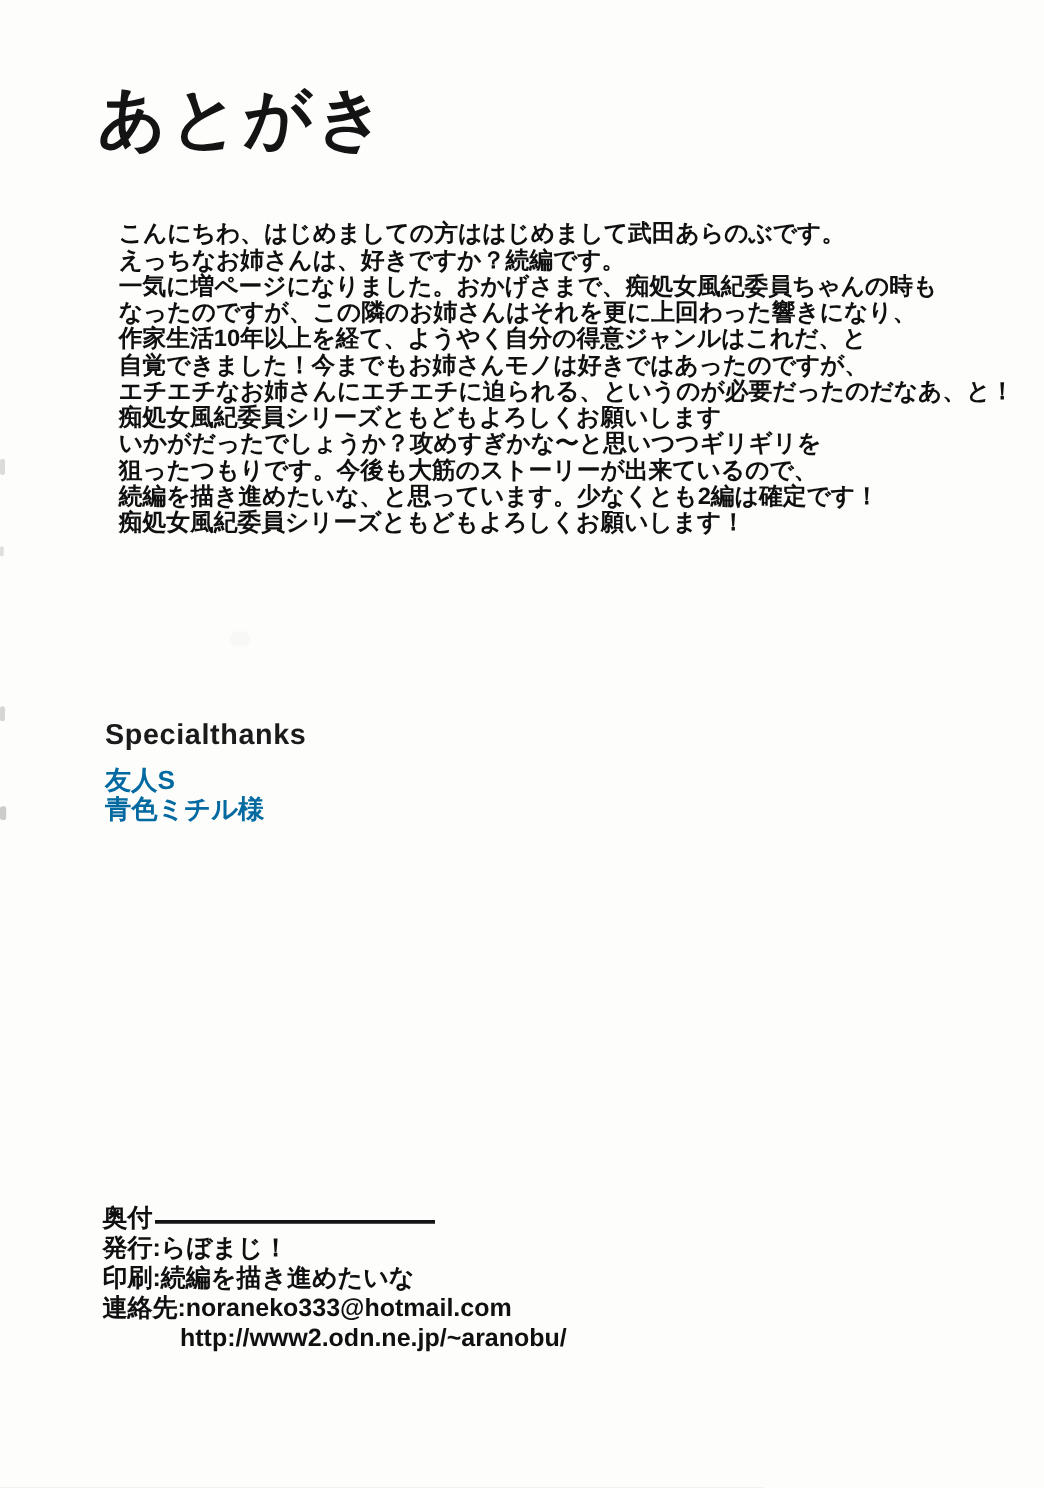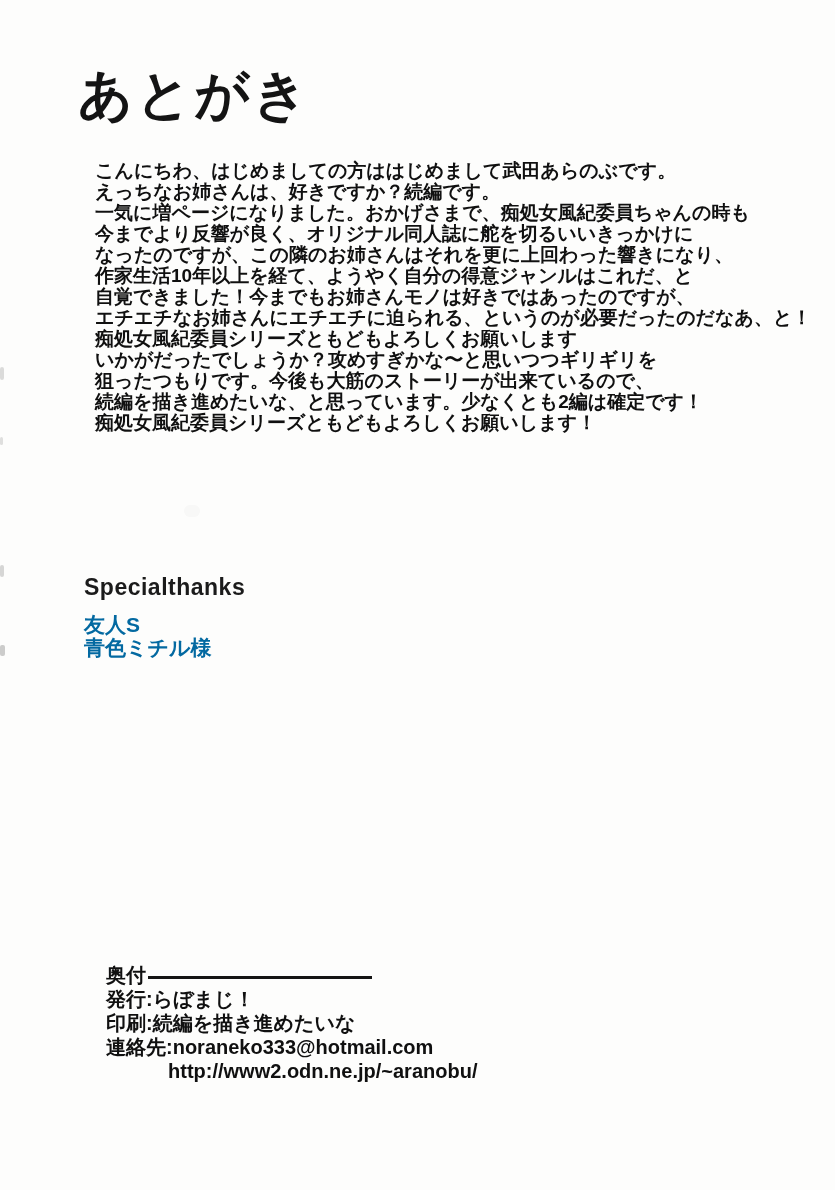--- a/index.html
+++ b/index.html
@@ -25,21 +25,21 @@
     font-family: "DejaVu Serif", "Liberation Serif", serif;
     font-size: 54px;
     font-weight: 700;
     letter-spacing: 3px;
     line-height: 1.2;
     color: #141414;
   }
   .body-text {
     position: absolute;
     left: 95px;
-    top: 160px;
+    top: 177px;
     width: 725px;
     font-size: 19px;
     font-weight: 700;
     line-height: 21px;
     letter-spacing: 0px;
     color: #101010;
   }
   .body-line {
     white-space: nowrap;
   }
@@ -62,21 +62,20 @@
     color: #0369a1;
   }
   .colophon {
     position: absolute;
     left: 82px;
     top: 963px;
     font-size: 20px;
     font-weight: 700;
     line-height: 24px;
     color: #101010;
-    margin-left: 24px;
   }
   .colophon-header {
     display: flex;
     align-items: center;
   }
   .colophon-rule {
     display: inline-block;
     width: 224px;
     height: 3px;
     background: #141414;
@@ -103,21 +102,20 @@
 <body>
 
 <div class="page">
 
   <h1 class="title">あとがき</h1>
 
   <div class="body-text">
     <div class="body-line">こんにちわ、はじめましての方ははじめまして武田あらのぶです。</div>
     <div class="body-line">えっちなお姉さんは、好きですか？続編です。</div>
     <div class="body-line">一気に増ページになりました。おかげさまで、痴処女風紀委員ちゃんの時も</div>
-    <div class="body-line">今までより反響が良く、オリジナル同人誌に舵を切るいいきっかけに</div>
     <div class="body-line">なったのですが、この隣のお姉さんはそれを更に上回わった響きになり、</div>
     <div class="body-line">作家生活10年以上を経て、ようやく自分の得意ジャンルはこれだ、と</div>
     <div class="body-line">自覚できました！今までもお姉さんモノは好きではあったのですが、</div>
     <div class="body-line">エチエチなお姉さんにエチエチに迫られる、というのが必要だったのだなあ、と！</div>
     <div class="body-line">痴処女風紀委員シリーズともどもよろしくお願いします</div>
     <div class="body-line">いかがだったでしょうか？攻めすぎかな〜と思いつつギリギリを</div>
     <div class="body-line">狙ったつもりです。今後も大筋のストーリーが出来ているので、</div>
     <div class="body-line">続編を描き進めたいな、と思っています。少なくとも2編は確定です！</div>
     <div class="body-line">痴処女風紀委員シリーズともどもよろしくお願いします！</div>
   </div>

